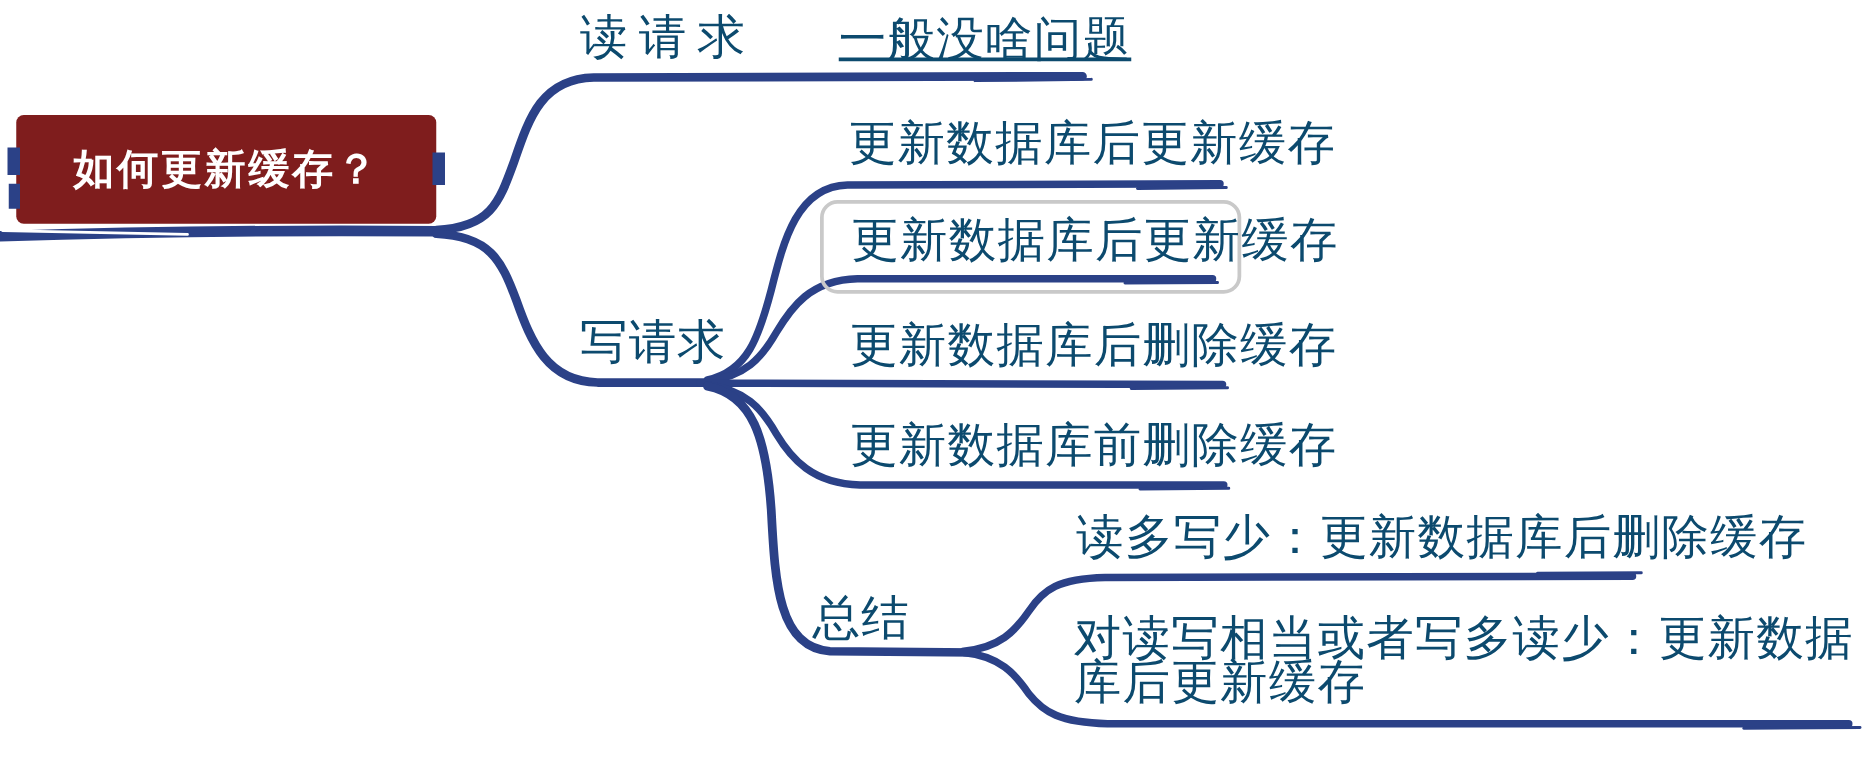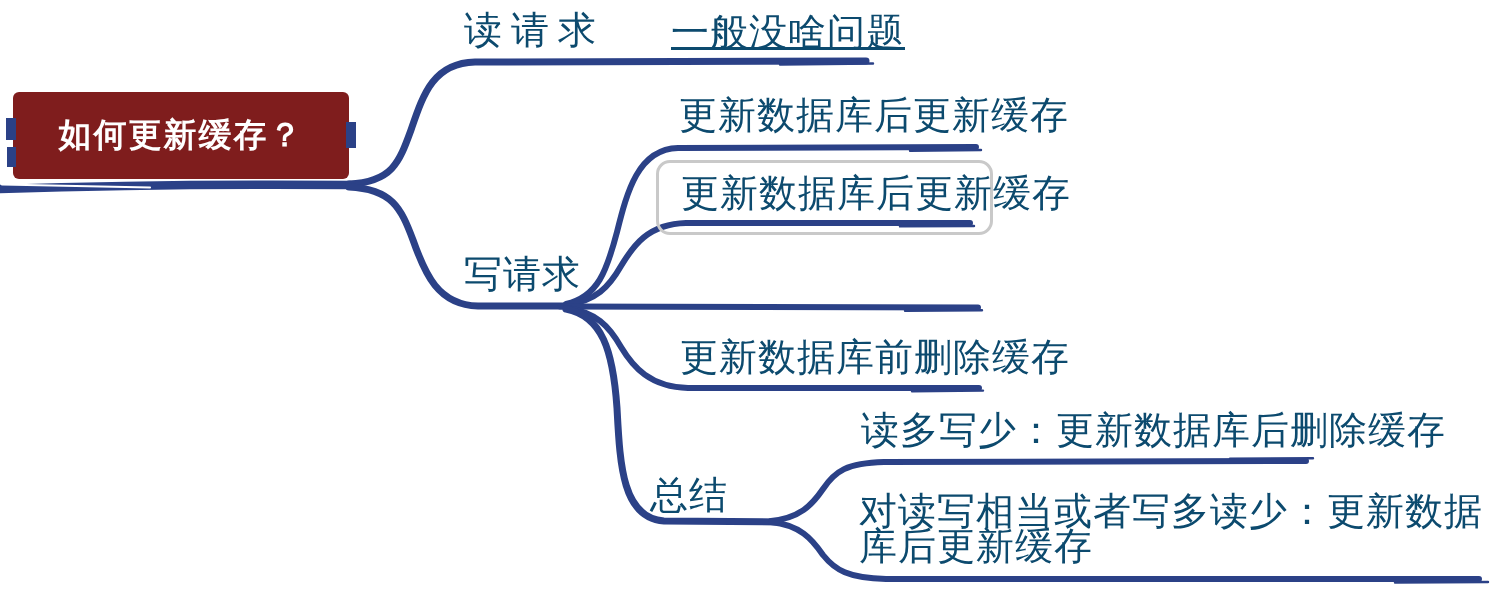--- a/index.html
+++ b/index.html
@@ -121,19 +121,20 @@
     <span class="root-label">如何更新缓存？</span>
   </div>
 
   <div class="node n-read">读请求</div>
   <div class="node n-write">写请求</div>
 
   <div class="node n-read-child">一般没啥问题</div>
 
   <div class="node n-c1">更新数据库后更新缓存</div>
   <div class="node n-c2">更新数据库后更新缓存</div>
+  <div class="node n-c3">更新数据库后删除缓存</div>
   <div class="node n-c4">更新数据库前删除缓存</div>
   <div class="node n-summary">总结</div>
 
   <div class="node n-s2">对读写相当或者写多读少：更新数据库后更新缓存</div>
   <div class="node n-s1">读多写少：更新数据库后删除缓存</div>
 
 </div>
 
 </body></html>

